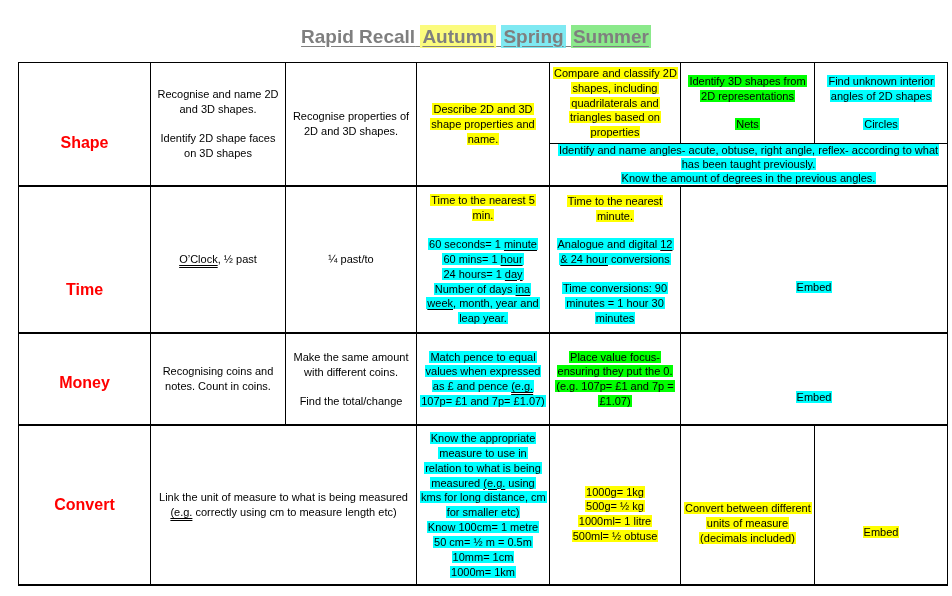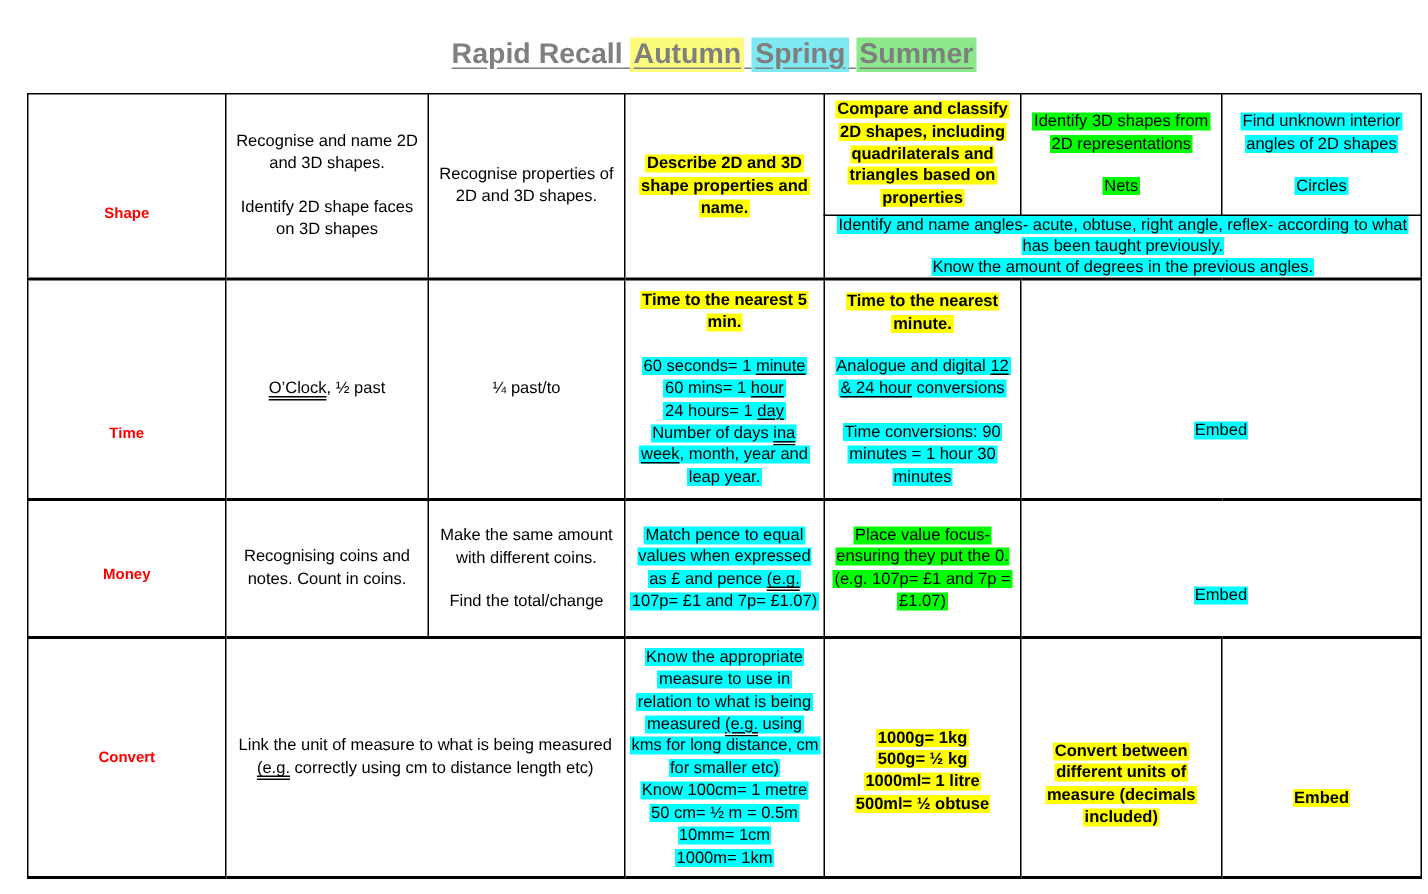--- a/index.html
+++ b/index.html
@@ -28,26 +28,26 @@
     position:absolute;left:18px;top:62px;
     border-collapse:collapse;table-layout:fixed;width:929px;
   }
   td{
     border:1px solid #000;padding:2px 3px;
     vertical-align:middle;text-align:center;
     font-size:11px;line-height:1.35;overflow:hidden;
   }
   tr.sep > td{border-top-width:2px;}
   tr.last > td{border-bottom-width:2px;}
-  .lbl{color:var(--red);font-weight:bold;font-size:10px;}
+  .lbl{color:var(--red);font-weight:bold;font-size:16px;}
   .para{margin:0;}
   .gap{height:14px;}
   .tight{line-height:1.25;padding:0 2px;}
   .hl{padding:0 1px;box-decoration-break:clone;-webkit-box-decoration-break:clone;}
-  .hl-y{background:var(--hl-y);font-weight:bold;}
+  .hl-y{background:var(--hl-y);}
   .hl-c{background:var(--hl-c);}
   .hl-g{background:var(--hl-g);margin-top:20px;}
   .u{text-decoration:underline;text-underline-offset:2px;}
   .squig{
     text-decoration-line:underline;text-decoration-style:wavy;
     text-decoration-color:var(--red);text-decoration-thickness:1px;
     text-underline-offset:4px;
     text-decoration:underline;
   }
   .pt10{padding-top:10px;} .pt16{padding-top:20px;} .pt38{padding-top:38px;}
@@ -166,21 +166,21 @@
       <td colspan="2" class="pt38">
         <span class="hl hl-c">Embed</span>
       </td>
     </tr>
 
     <tr class="sep last h160">
       <td class="lbl">
         <span>Convert</span>
       </td>
       <td colspan="2">
-        <span><span>Link the unit of measure to what is being measured </span><span class="squig"><span class="u">(e.g.</span></span><span> correctly using cm to distance length etc)</span></span>
+        <span><span>Link the unit of measure to what is being measured </span><span class="squig"><span class="u">(e.g.</span></span><span> correctly using cm to measure length etc)</span></span>
       </td>
       <td>
         <div class="para"><span class="hl hl-c"><span>Know the appropriate measure to use in relation to what is being measured </span><span class="squig"><span class="u">(e.g.</span></span><span> using kms for long distance, cm for smaller etc)</span></span></div>
         <div class="para"><span class="hl hl-c">Know 100cm= 1 metre</span></div>
         <div class="para"><span class="hl hl-c">50 cm= ½ m = 0.5m</span></div>
         <div class="para"><span class="hl hl-c">10mm= 1cm</span></div>
         <div class="para"><span class="hl hl-c">1000m= 1km</span></div>
       </td>
       <td class="pt16">
         <div class="para"><span class="hl hl-y">1000g= 1kg</span></div>

